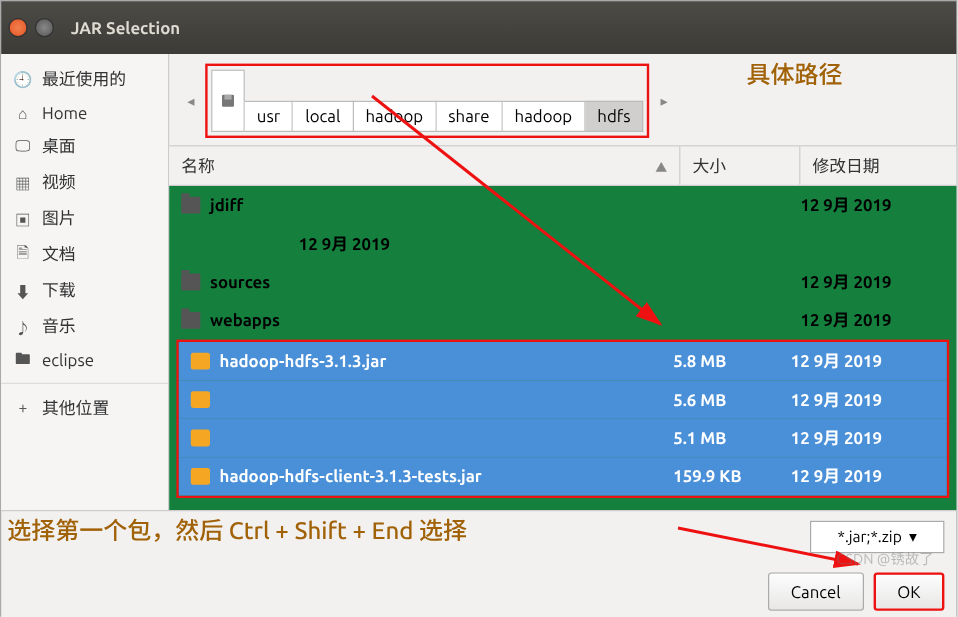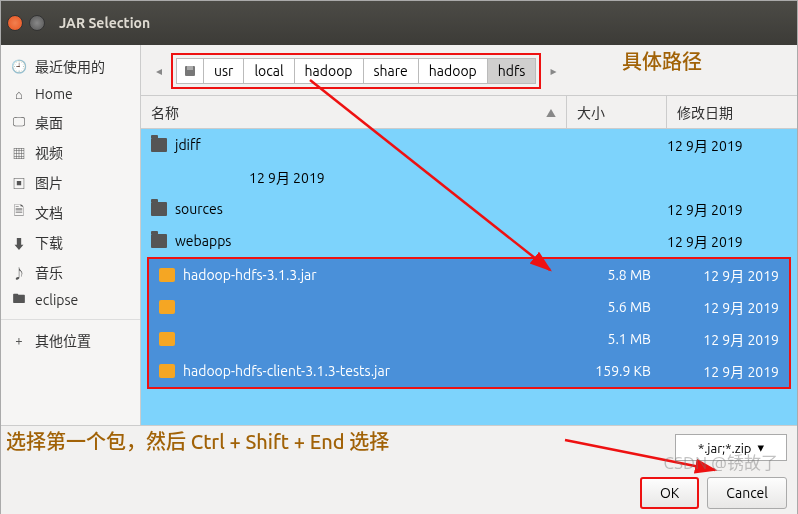--- a/index.html
+++ b/index.html
@@ -15,52 +15,52 @@
 .body { display: flex; height: 380px; }
 .sidebar { width: 140px; border-right: 1px solid #ccc; padding: 6px 0; background: #f6f5f4; font-size: 14px; color: #333; }
 .side-item { display: flex; align-items: center; padding: 5px 10px; gap: 8px; cursor: pointer; }
 .side-icon { width: 16px; height: 16px; display: inline-flex; align-items: center; justify-content: center; font-size: 13px; color: #555; }
 
 .main { flex: 1; display: flex; flex-direction: column; }
 .pathbar-wrap { padding: 8px 10px 6px 10px; display: flex; align-items: center; gap: 4px; }
 .path-nav { width: 16px; text-align: center; color: #888; font-size: 12px; cursor: pointer; }
 .breadcrumb { display: flex; border: 2px solid #e11; padding: 3px; gap: 0; }
 .home-seg { border: 1px solid #bbb; padding: 4px 6px; background: #fff; display: flex; align-items: center; }
-.seg { border: 1px solid #bbb; border-left: none; padding: 4px 10px; background: #fff; font-size: 14px; cursor: pointer; }
+.seg { border: 1px solid #bbb; border-left: none; padding: 4px 10px; background: #fff; font-size: 14px; cursor: pointer; margin-top: 26px; }
 .seg.active { background: #d0cfce; }
 
 .headers { display: flex; border-top: 1px solid #ccc; border-bottom: 1px solid #ccc; font-size: 14px; color: #333; background: #f2f1f0; }
 .col-name { flex: 1; padding: 6px 10px; border-right: 1px solid #ccc; display: flex; align-items: center; justify-content: space-between; }
 .col-size { width: 100px; padding: 6px 10px; border-right: 1px solid #ccc; }
 .col-date { width: 130px; padding: 6px 10px; }
 
-.filelist { flex: 1; overflow: auto; background: #7dd3fc; }
+.filelist { flex: 1; overflow: auto; background: #15803d; font-weight: bold; }
 .row { display: flex; align-items: center; font-size: 14px; padding: 6px 10px; gap: 8px; }
 .row .fname { flex: 1; display: flex; align-items: center; gap: 8px; }
 .row .fsize { width: 90px; }
 .row .fdate { width: 120px; }
-.row.sel { background: #4a90d9; color: #fff; text-align: right; }
+.row.sel { background: #4a90d9; color: #fff; }
 .ficon { width: 16px; height: 14px; }
 .folder-i { background: #555; border-radius: 1px; position: relative; }
 .folder-i::before { content:""; position:absolute; top:-3px; left:0; width:7px; height:3px; background:#555; border-radius:1px 1px 0 0; }
 .jar-i { background: #f5a623; border-radius: 2px; }
 
 .selbox { border: 2px solid #e11; margin: 0 6px; }
 
 .footer { padding: 8px 10px; display: flex; justify-content: flex-end; align-items: center; gap: 10px; border-top: 1px solid #ccc; }
 .filter { border: 1px solid #aaa; background: #fff; padding: 5px 22px; font-size: 13px; display: flex; align-items: center; gap: 6px; }
 .btnrow { display: flex; gap: 8px; padding: 8px 10px 12px 10px; justify-content: flex-end; }
 .btn { border: 1px solid #aaa; background: linear-gradient(#fdfdfd,#e8e7e6); padding: 6px 18px; font-size: 14px; border-radius: 3px; cursor: pointer; }
 .btn.ok { border: 2px solid #e11; }
 
 .anno { position: absolute; color: #a16207; font-size: 20px; font-weight: 500; pointer-events: none; }
 .anno1 { left: 622px; top: 46px; }
 .anno2 { left: 6px; top: 426px; }
 .arrow-svg { position: absolute; pointer-events: none; }
-.watermark { position: absolute; right: 20px; bottom: 40px; color: rgba(120,120,120,.45); font-size: 17px; }
+.watermark { position: absolute; right: 20px; bottom: 40px; color: rgba(120,120,120,.45); font-size: 12px; }
 </style>
 </head>
 <body>
 
 <div class="window">
   <div class="titlebar">
     <span class="tb-btn tb-close"></span>
     <span class="tb-btn tb-min"></span>
     <span class="tb-title">JAR Selection</span>
   </div>
@@ -204,22 +204,22 @@
     </div>
   </div>
 
   <div class="footer">
     <div class="filter">
         <span>*.jar;*.zip</span>
         <span>▾</span>
       </div>
   </div>
   <div class="btnrow">
+    <button class="btn">Cancel</button>
     <button class="btn ok">OK</button>
-    <button class="btn">Cancel</button>
   </div>
 </div>
 
 <div class="anno anno1">具体路径</div>
 <div class="anno anno2">选择第一个包，然后 Ctrl + Shift + End 选择</div>
 <svg class="arrow-svg" style="left:300px;top:70px" width="300" height="230">
   <defs>
       <marker id="ah" markerWidth="10" markerHeight="10" refX="8" refY="3" orient="auto">
         <path d="M0,0 L0,6 L9,3 z" fill="#e11"></path>
       </marker>

